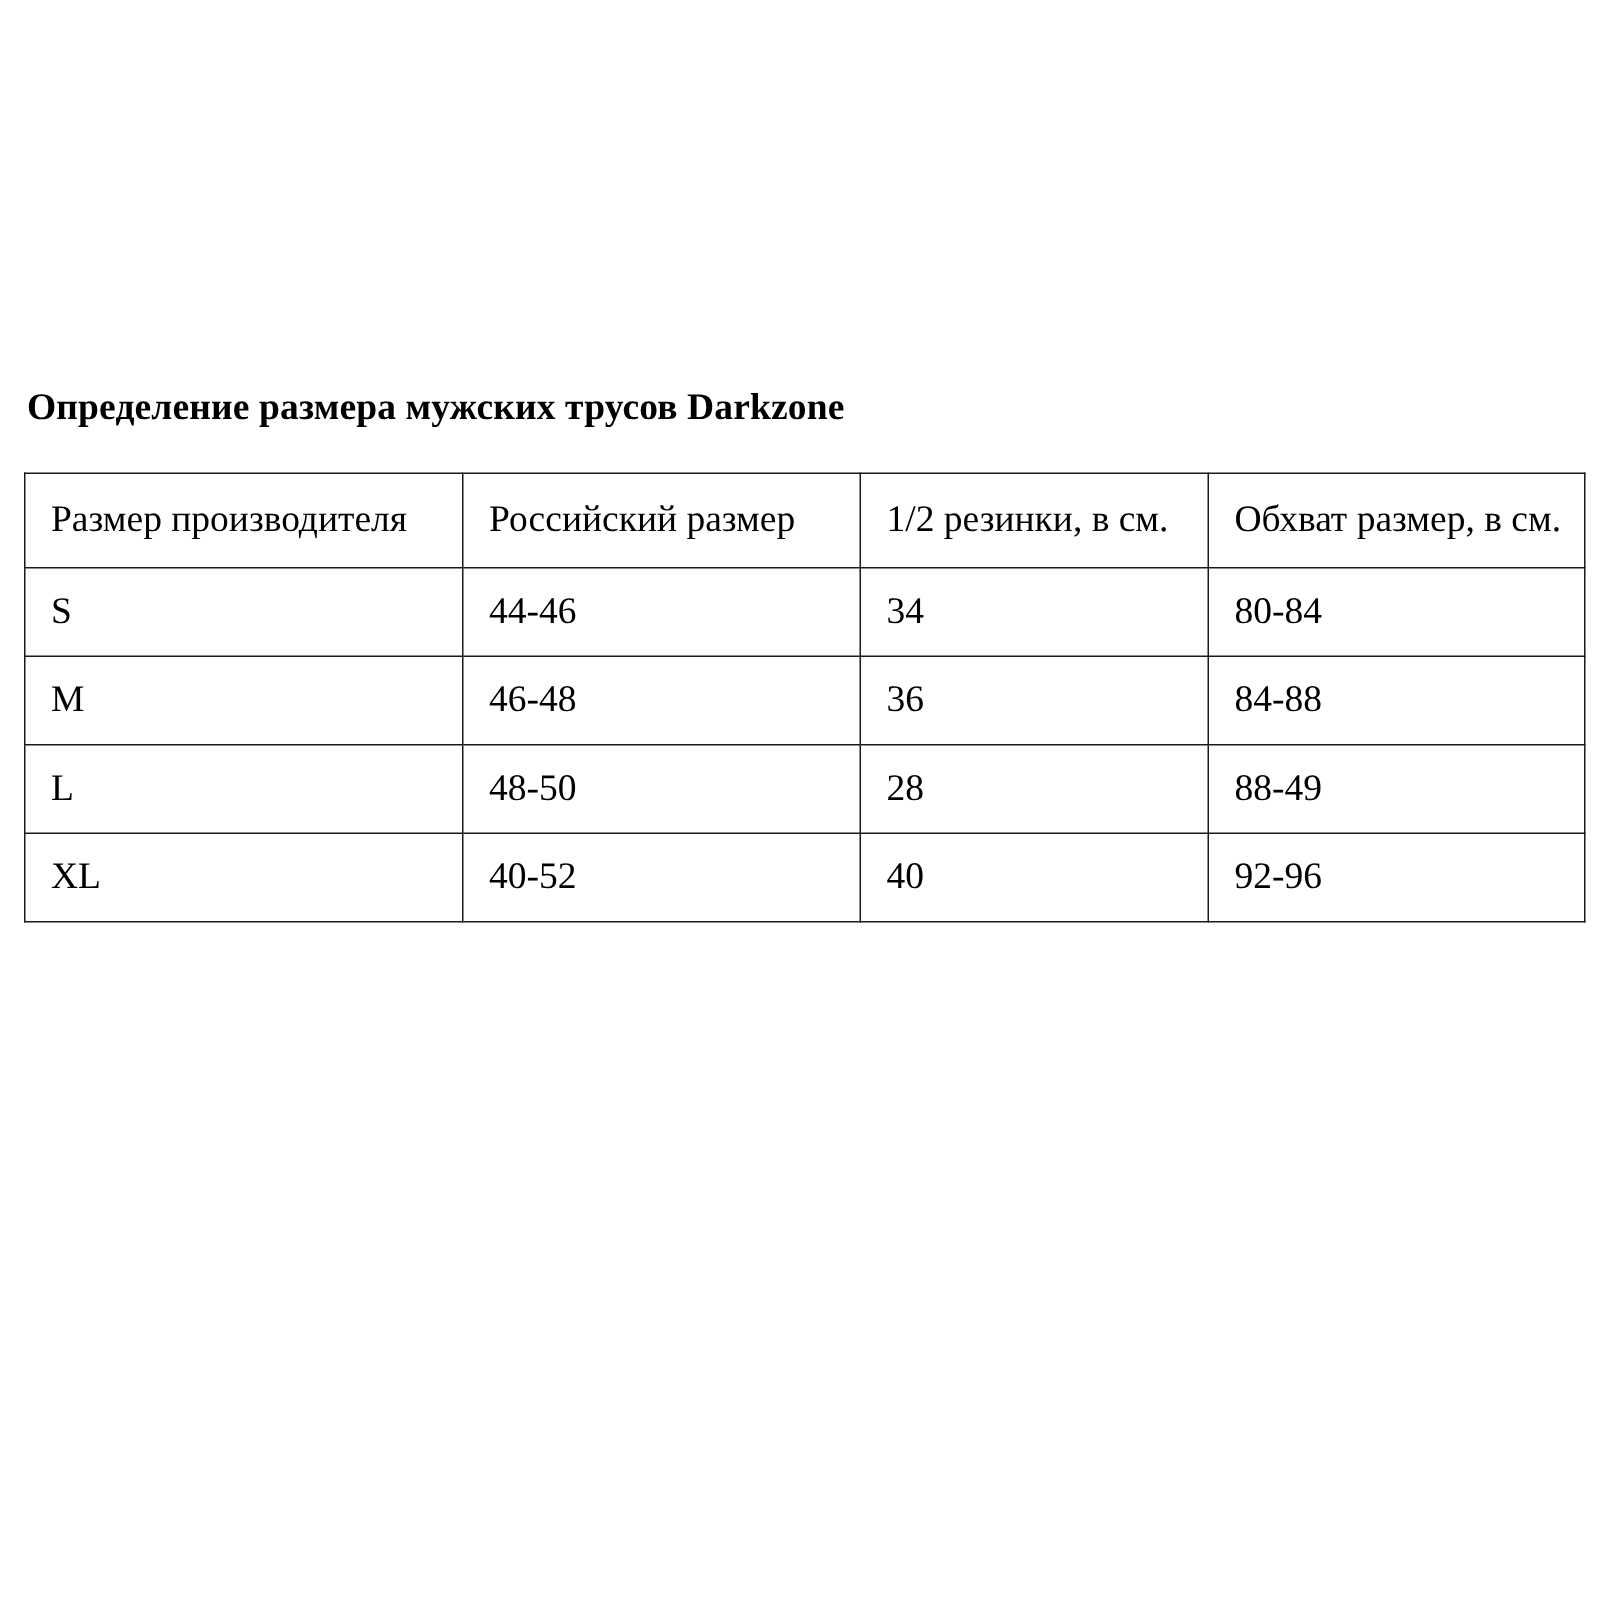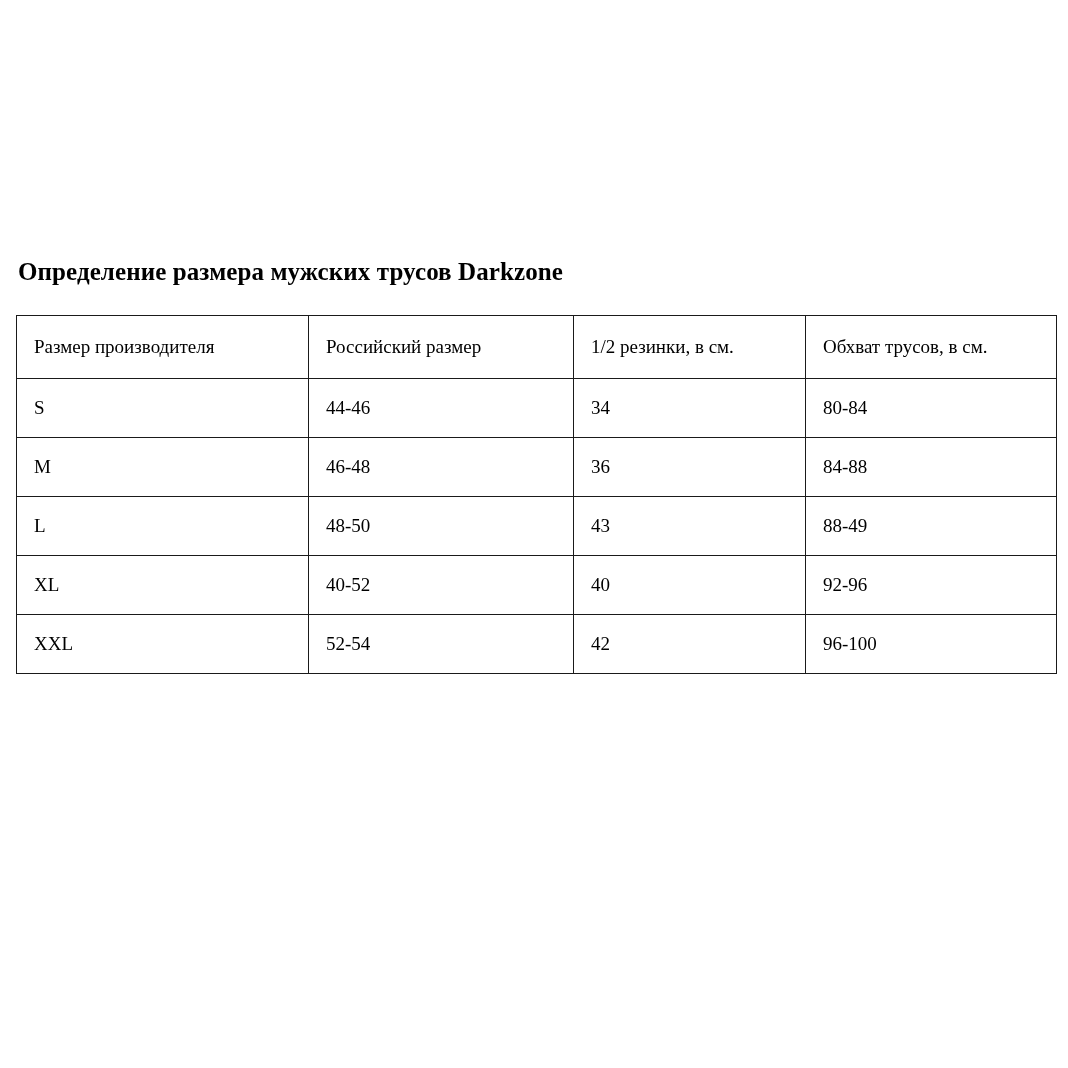--- a/index.html
+++ b/index.html
@@ -44,21 +44,21 @@
   .size-table col.c3 { width: 232px; }
   .size-table col.c4 { width: 251px; }
   .size-table th,
   .size-table td {
     border: 1px solid #1a1a1a;
     padding: 0 0 0 17px;
     height: 58px;
     vertical-align: middle;
     text-align: left;
     font-family: "Liberation Serif", serif;
-    font-size: 19px;
+    font-size: 25px;
     font-weight: normal;
     color: #000000;
     white-space: nowrap;
     overflow: hidden;
   }
   .size-table thead th {
     height: 62px;
     font-weight: normal;
   }
 </style>
@@ -74,50 +74,44 @@
       <col class="c1">
         <col class="c2">
         <col class="c3">
         <col class="c4">
     </colgroup>
     <thead>
       <tr>
         <th>Размер производителя</th>
         <th>Российский размер</th>
         <th>1/2 резинки, в см.</th>
-        <th>Обхват трусов, в см.</th>
+        <th>Обхват размер, в см.</th>
       </tr>
     </thead>
     <tbody>
       <tr>
         <td>S</td>
         <td>44-46</td>
         <td>34</td>
         <td>80-84</td>
       </tr>
       <tr>
         <td>M</td>
         <td>46-48</td>
         <td>36</td>
         <td>84-88</td>
       </tr>
       <tr>
         <td>L</td>
         <td>48-50</td>
-        <td>43</td>
+        <td>28</td>
         <td>88-49</td>
       </tr>
       <tr>
         <td>XL</td>
         <td>40-52</td>
         <td>40</td>
         <td>92-96</td>
       </tr>
-      <tr>
-        <td>XXL</td>
-        <td>52-54</td>
-        <td>42</td>
-        <td>96-100</td>
-      </tr>
     </tbody>
   </table>
 
 </div>
 
 </body></html>

